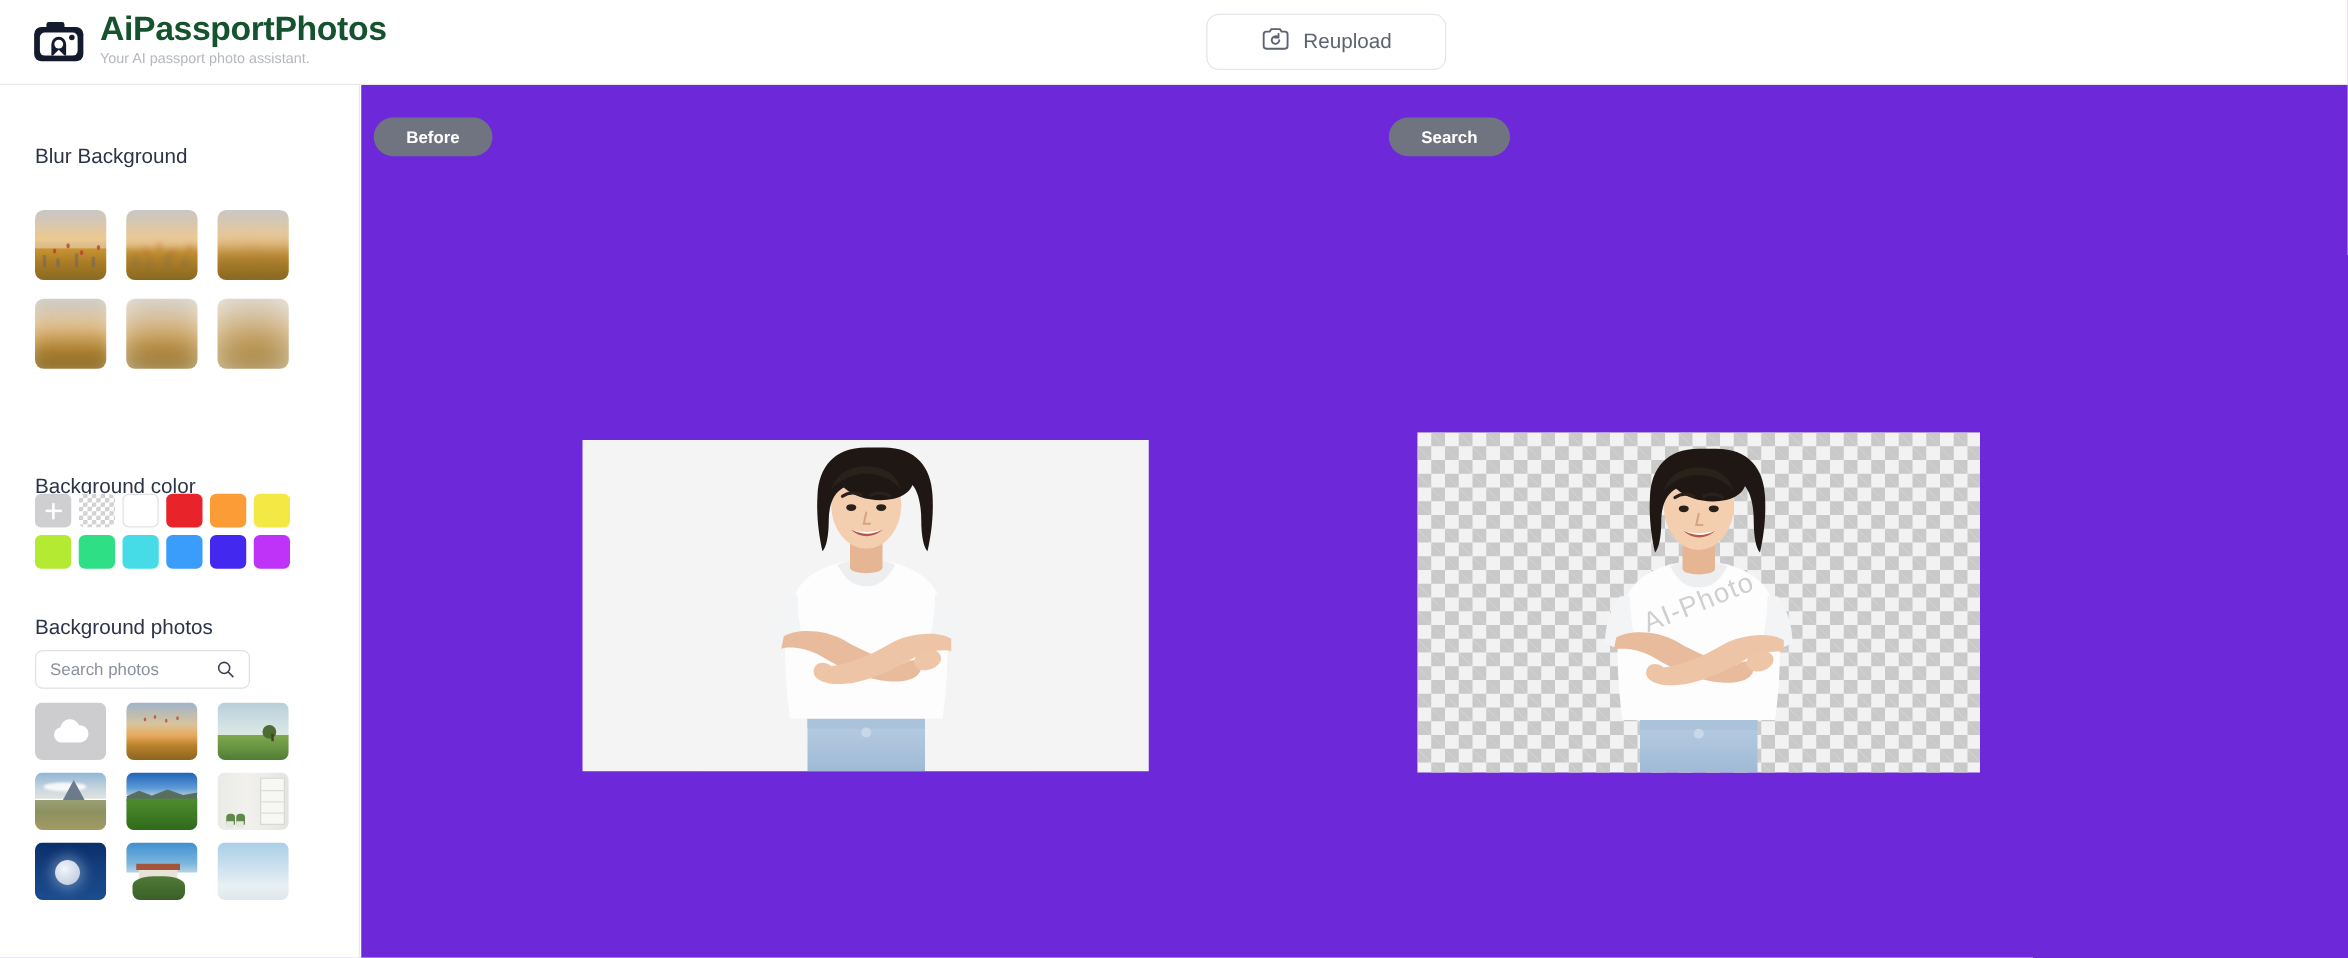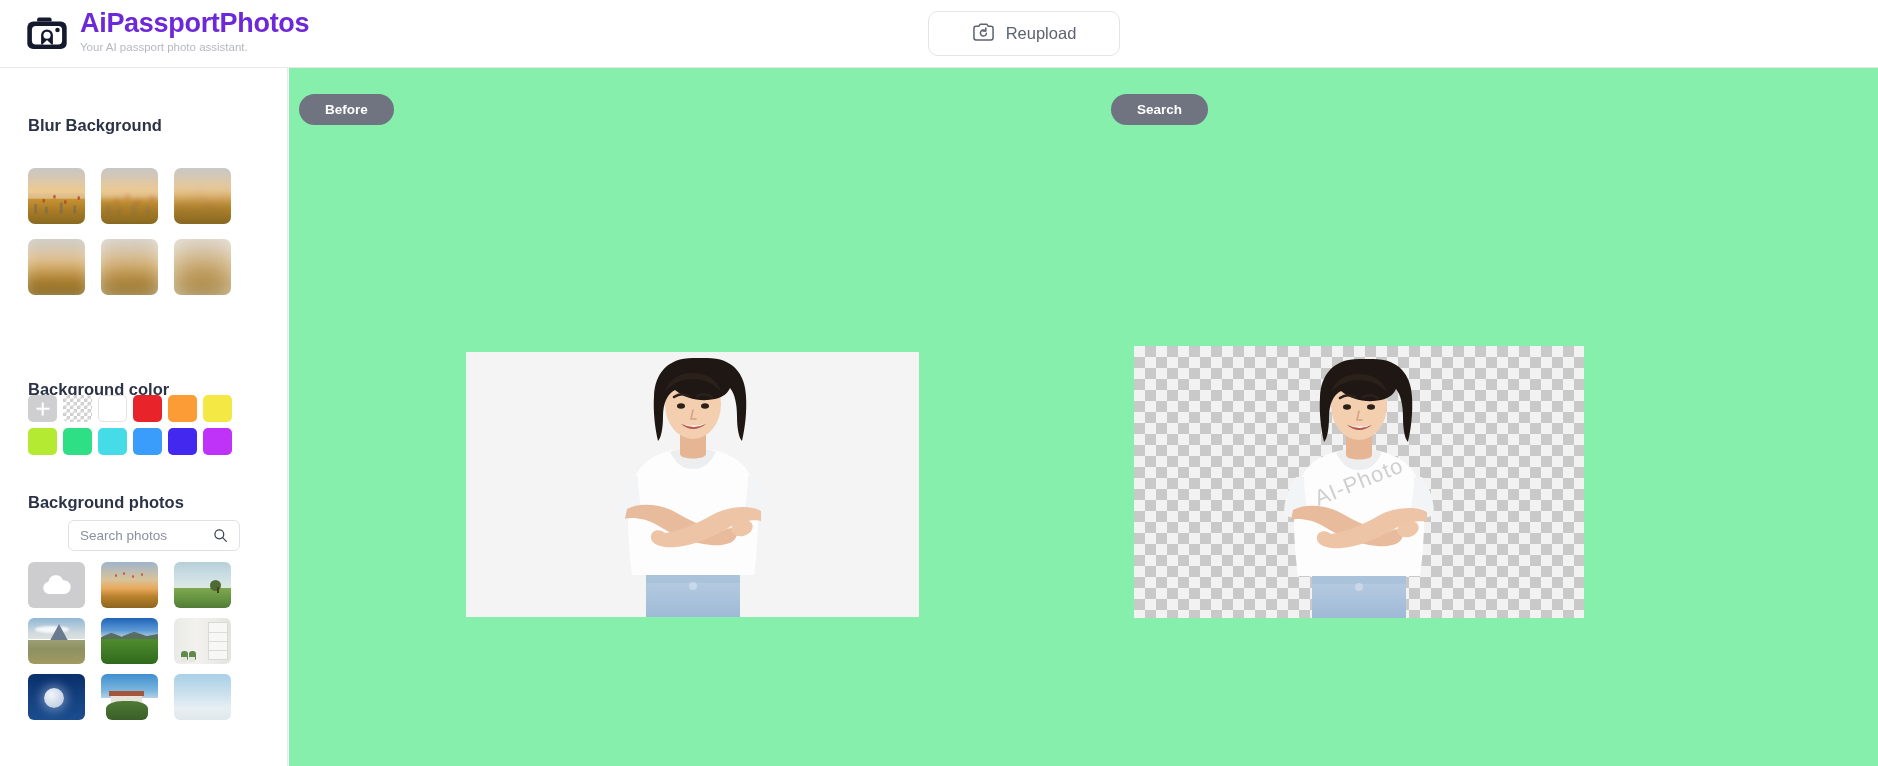--- a/index.html
+++ b/index.html
@@ -15,29 +15,29 @@
     position: absolute; top: 0; left: 0;
     width: 1878px; height: 68px;
     background: #ffffff;
     border-bottom: 1px solid #e9e9ec;
     display: flex; align-items: center;
   }
   .brand { position: absolute; left: 26px; top: 8px; display: flex; align-items: flex-start; }
   .brand-logo { width: 42px; height: 42px; margin-top: 3px; }
   .brand-text { margin-left: 12px; }
   .brand-title {
-    font-size: 27px; font-weight: bold; color: #6d28d9;
+    font-size: 27px; font-weight: bold; color: #14532d;
     letter-spacing: -0.3px; line-height: 31px;
   }
   .brand-sub {
     font-size: 11.5px; color: #b5b8c0; line-height: 14px; margin-top: 1px;
   }
 
   .reupload-btn {
-    position: absolute; left: 928px; top: 11px;
+    position: absolute; left: 965px; top: 11px;
     width: 192px; height: 45px;
     border: 1px solid #e3e5ea; border-radius: 10px;
     background: #ffffff;
     display: flex; align-items: center; justify-content: center; gap: 11px;
     cursor: pointer;
   }
   .reupload-label { font-size: 16.5px; color: #5d6270; }
 
   .get-photos-btn {
     position: absolute; right: 34px; top: 9px;
@@ -51,21 +51,21 @@
 
   
   .sidebar {
     position: absolute; top: 68px; left: 0;
     width: 288px; height: 698px;
     background: #ffffff;
     border-right: 1px solid #e9e9ec;
     overflow: hidden;
   }
   .section-title {
-    font-size: 16.5px; font-weight: bold; color: #2c3347;
+    font-size: 16.5px; font-weight: normal; color: #2c3347;
     margin-left: 28px;
   }
 
   
   .blur-grid {
     position: absolute; left: 28px; top: 100px;
     display: grid; grid-template-columns: repeat(3, 57px);
     gap: 15px 16px;
   }
   .blur-thumb {
@@ -122,21 +122,21 @@
   }
   .swatch-white { background: #ffffff; border: 1px solid #e2e2e5; }
 
   
   .bgpic-title { position: absolute; left: 0; top: 425px; }
   .search-box {
     position: absolute; left: 28px; top: 452px;
     width: 172px; height: 31px;
     border: 1px solid #e0e1e6; border-radius: 6px;
     background: #ffffff;
-    display: flex; align-items: center; margin-left: 40px;
+    display: flex; align-items: center;
   }
   .search-input {
     border: none; outline: none; background: transparent;
     font-size: 13.5px; color: #3b4152; padding-left: 11px;
     width: 136px; height: 100%;
     font-family: "Liberation Sans", sans-serif;
   }
   .search-input::placeholder { color: #8b90a0; }
   .search-icon-wrap { width: 30px; display: flex; align-items: center; justify-content: center; cursor: pointer; }
 
@@ -195,21 +195,21 @@
   .sc-g-wall { position:absolute; left:18%; top:47%; width:54%; height:20%;
     background:#e8e3d9; }
   .sc-g-bush { position:absolute; left:8%; bottom:0; width:74%; height:42%;
     background: linear-gradient(to bottom, #4e7a36, #3a5f28); border-radius: 40% 40% 6px 6px; }
   .sc-h { background: linear-gradient(to bottom, #a9cfe6 0%, #cde2ee 45%, #e8eff3 75%, #dfe8ec 100%); }
 
   
   .canvas {
     position: absolute; top: 68px; left: 289px;
     width: 1589px; height: 698px;
-    background: #86efac;
+    background: #6d28d9;
   }
   .pill {
     position: absolute;
     height: 31px; padding: 0 26px;
     border-radius: 16px; background: #6f7480;
     color: #ffffff; font-size: 13.5px; font-weight: bold;
     display: flex; align-items: center; justify-content: center;
     cursor: pointer;
   }
   .pill-before { left: 10px; top: 26px; }

